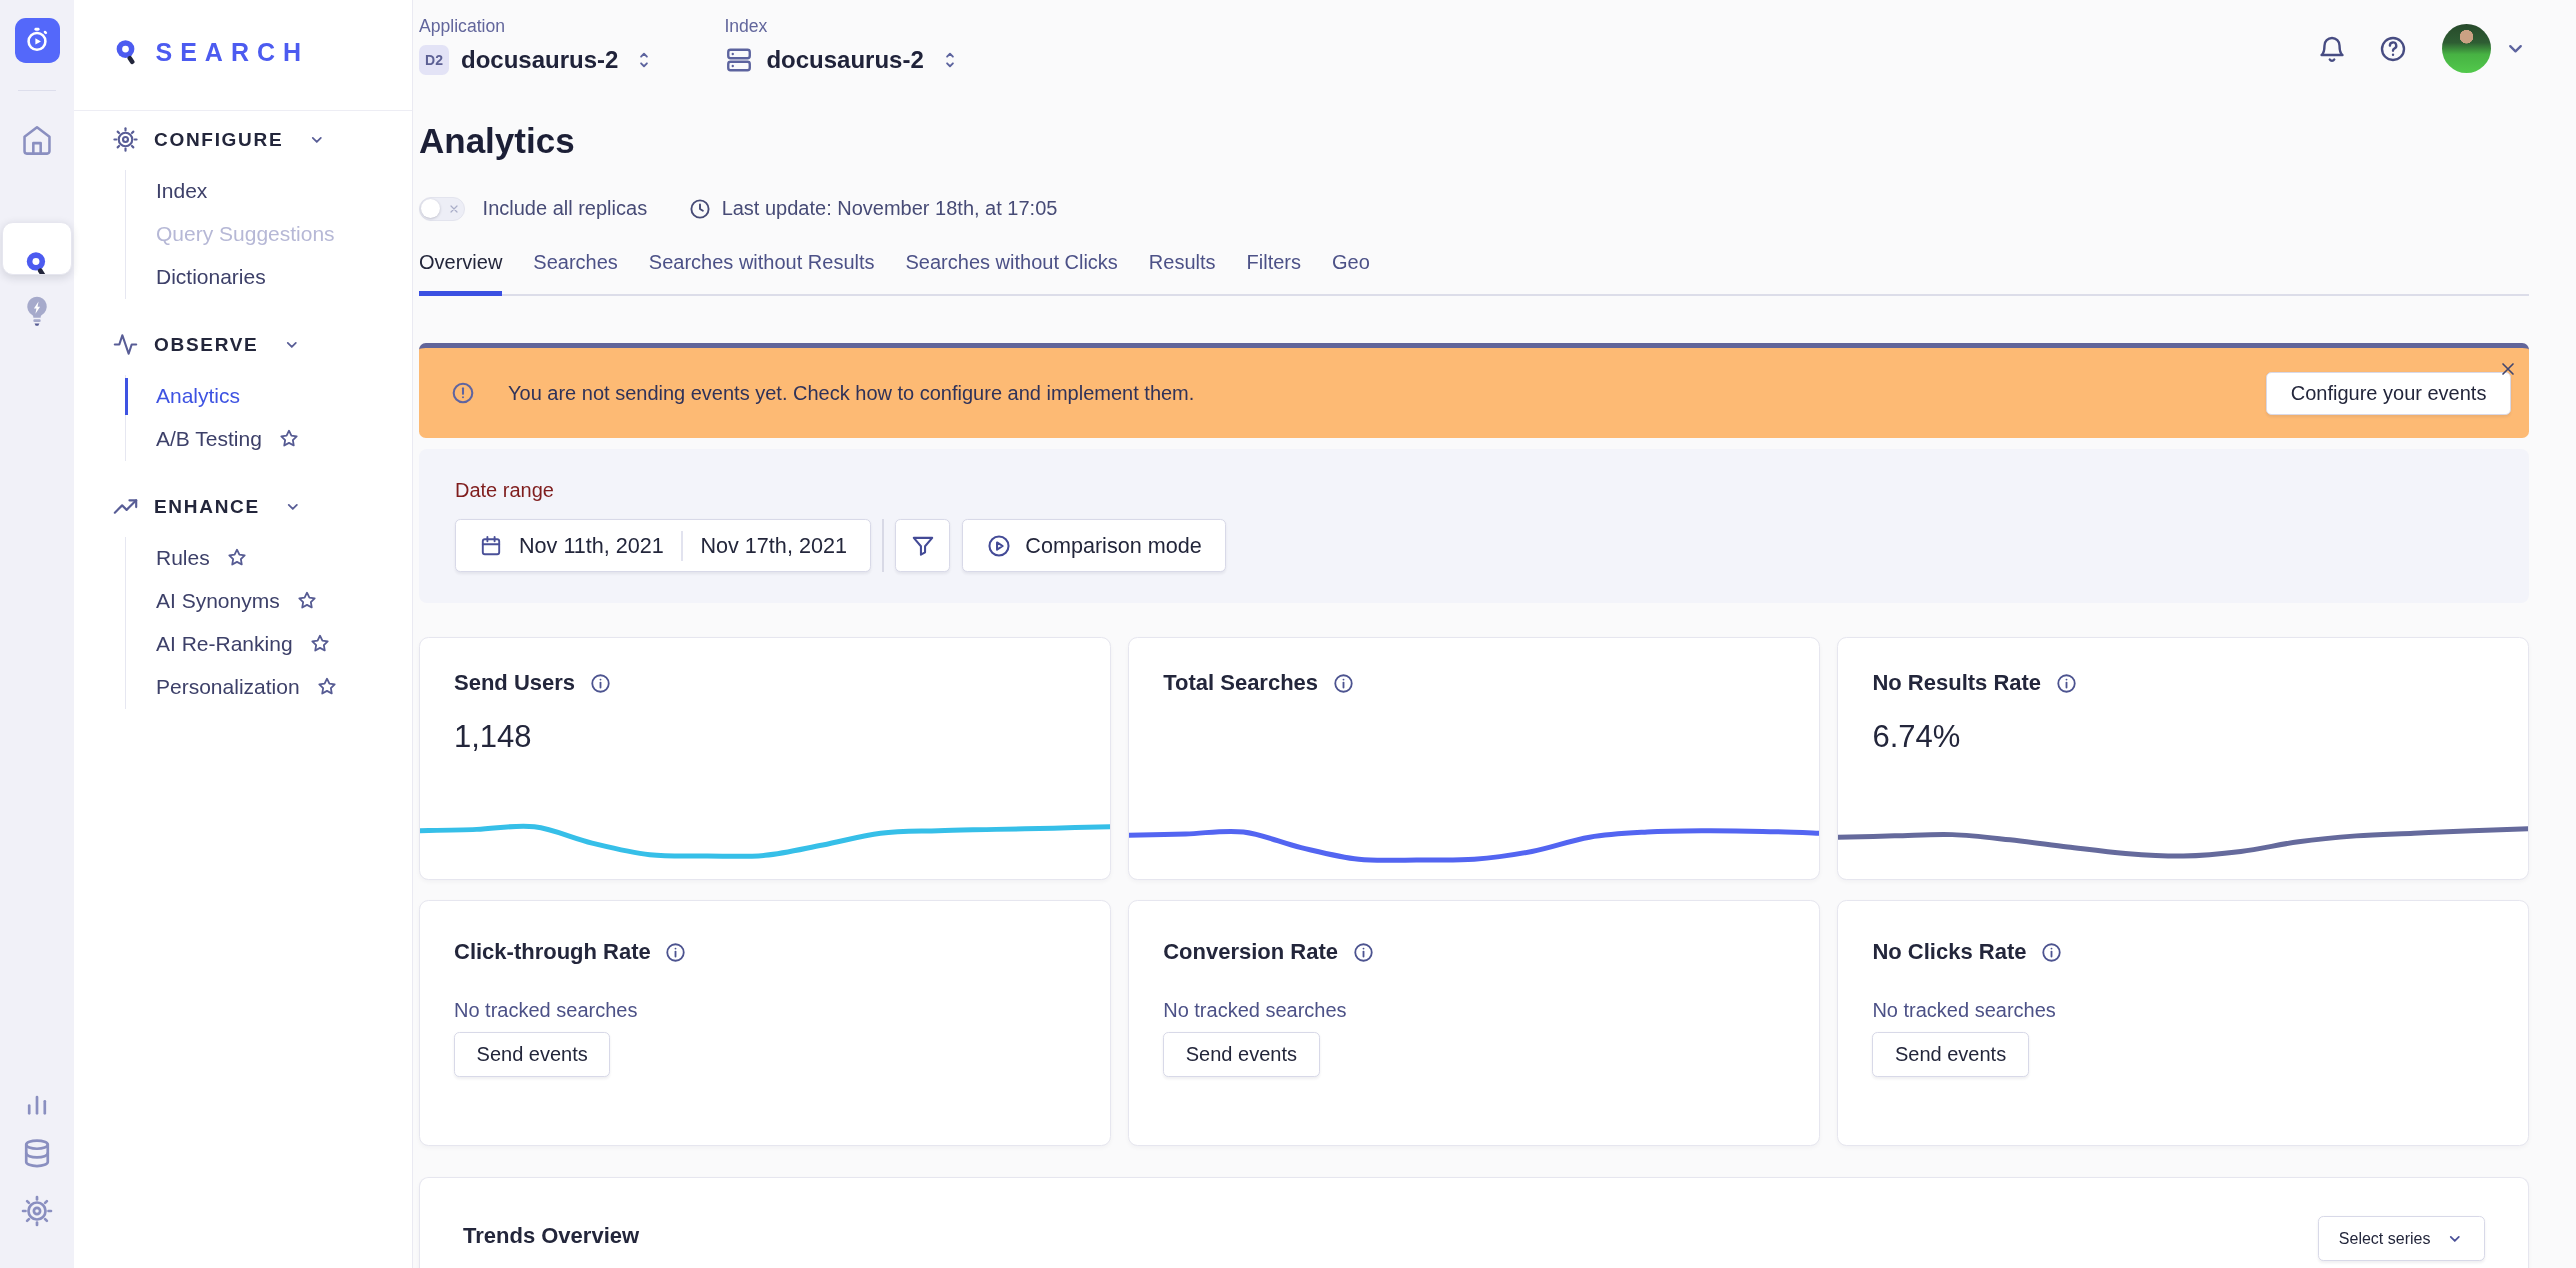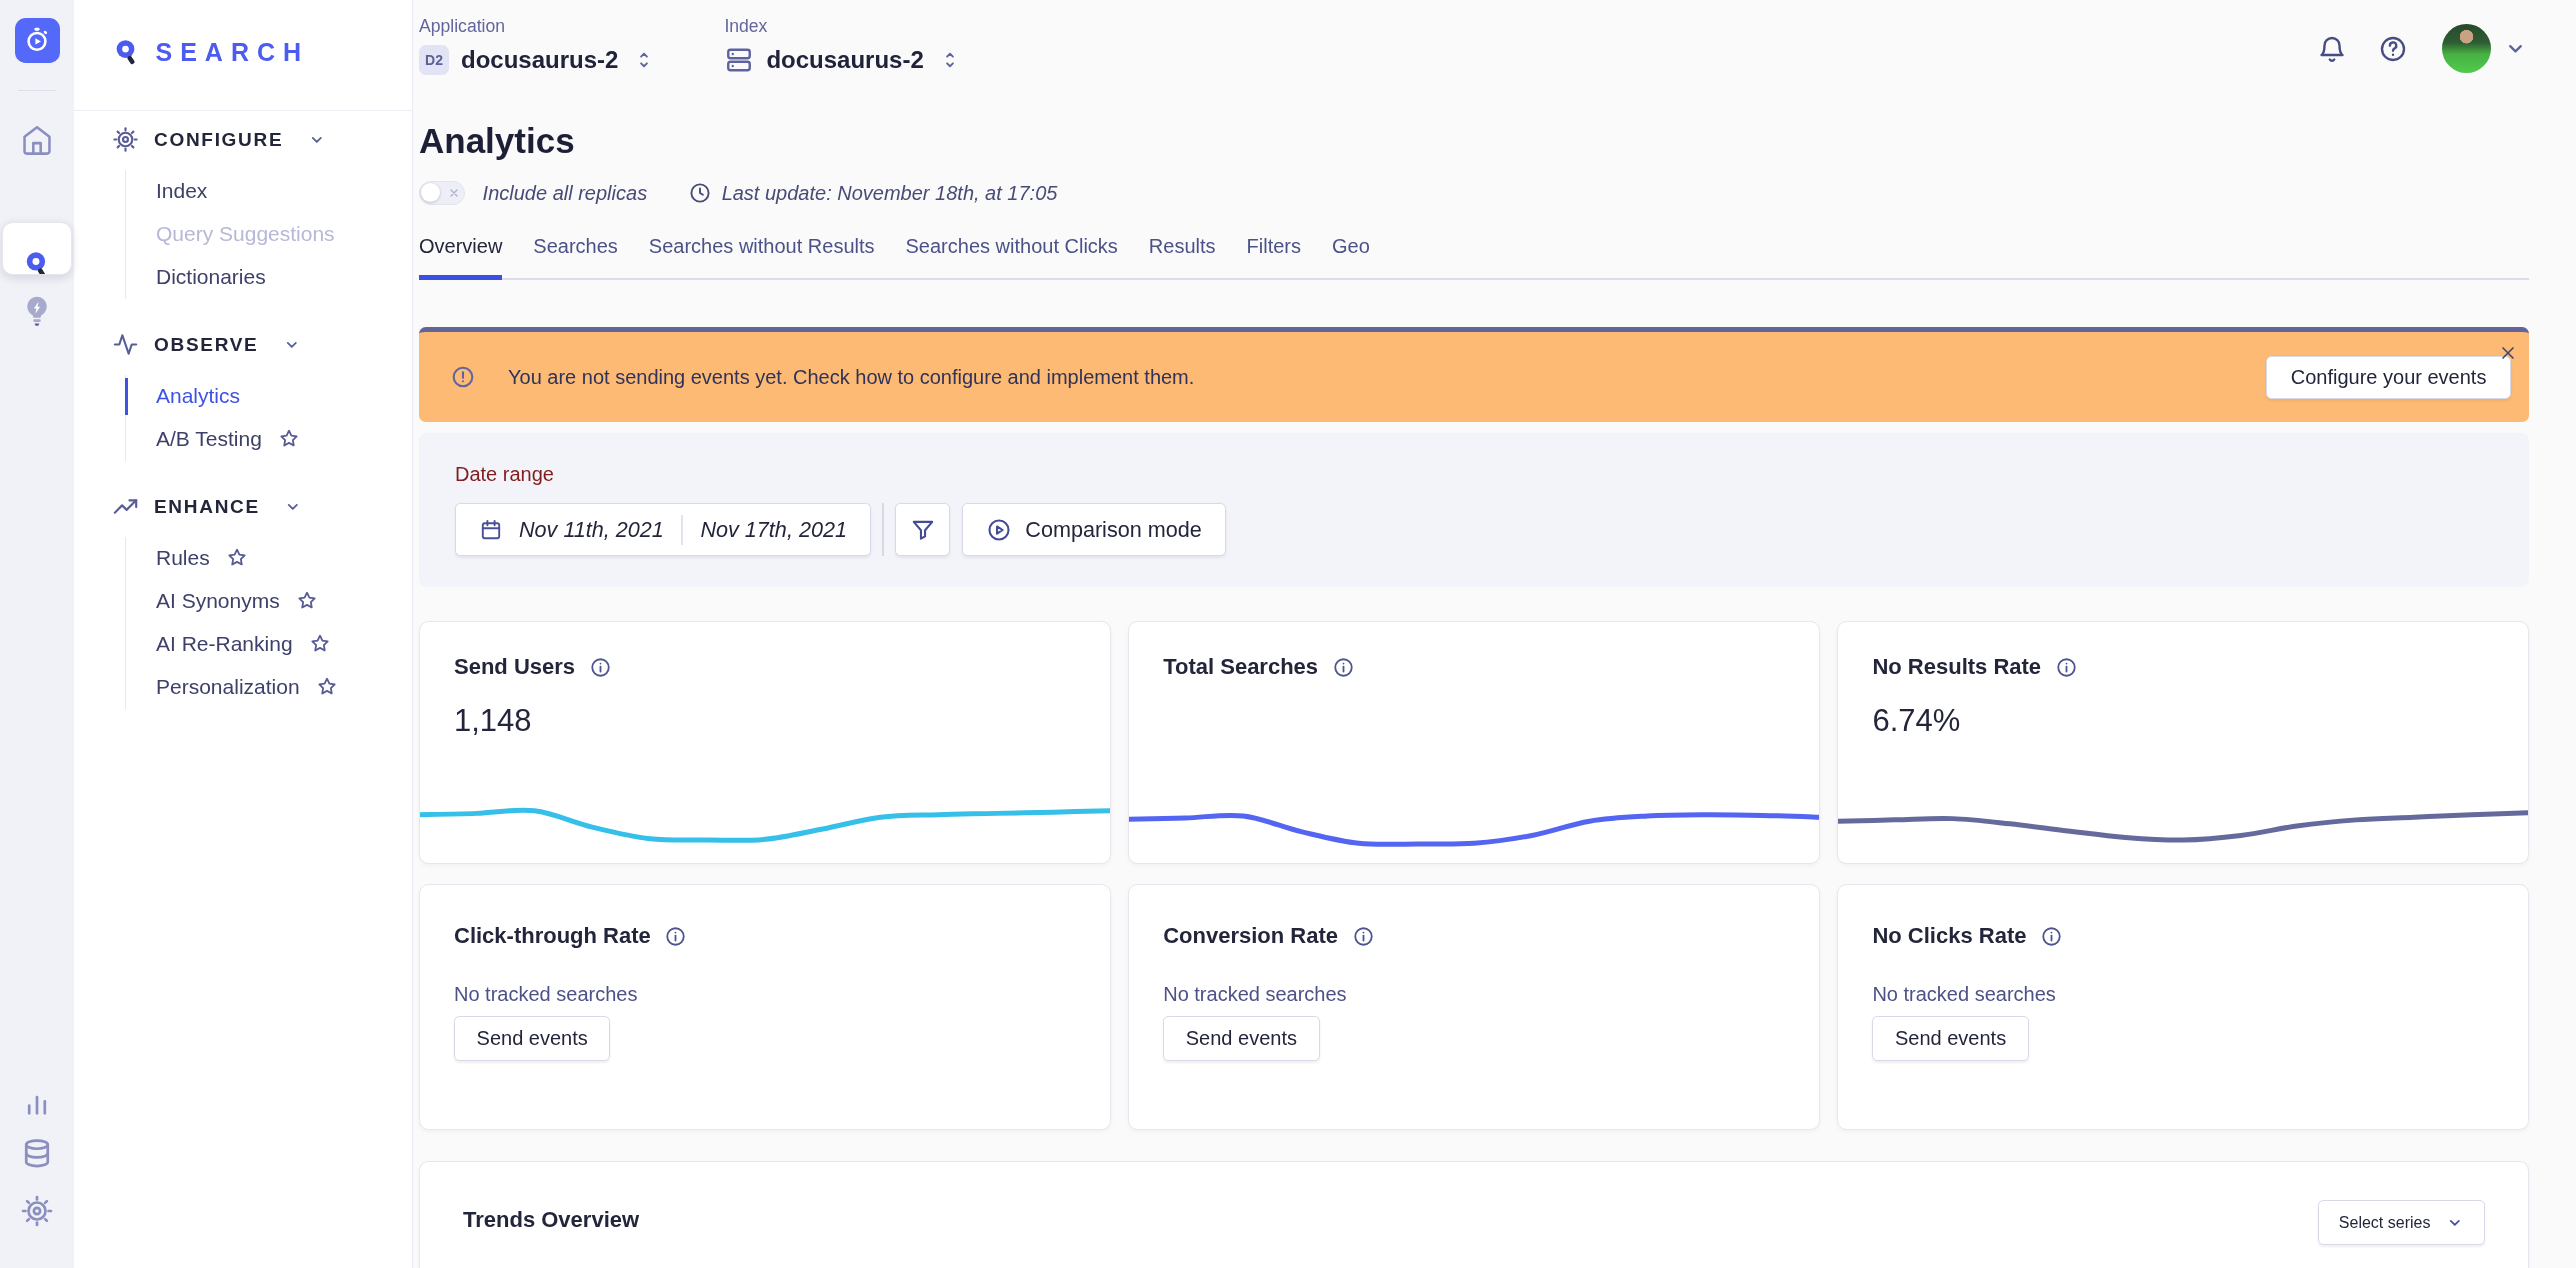--- a/index.html
+++ b/index.html
@@ -59,21 +59,21 @@
   .topbar-right{margin-left:auto;display:flex;align-items:center;padding-top:8px;}
   .tb-ic{width:30px;height:30px;color:#474c82;margin-left:31px;cursor:pointer;}
   .avatar{width:49px;height:49px;border-radius:50%;margin-left:34px;cursor:pointer;
           background:radial-gradient(circle at 50% 26%, #caa183 0 15%, rgba(0,0,0,0) 16%),
                      linear-gradient(180deg,#27492b 0%,#2e5d33 38%,#47b243 62%,#52c94c 100%);}
   .avatar-chev{width:23px;height:23px;color:#5c639e;margin-left:13.5px;cursor:pointer;}
 
   .content{padding:0 47px 0 44px;}
   .page-title{margin:43px 0 0;font-size:35px;font-weight:bold;color:#1c1f36;}
 
-  .meta-row{margin-top:20px;display:flex;align-items:center;font-style:italic;}
+  .meta-row{margin-top:36px;display:flex;}
   .toggle{position:relative;width:46px;height:24px;border-radius:12px;background:#edeef6;
           border:1.4px solid #e3e4ee;box-sizing:border-box;cursor:pointer;}
   .toggle-knob{position:absolute;left:1.4px;top:1.4px;width:19px;height:19px;border-radius:50%;background:#fff;
                box-shadow:0 0.7px 2.7px rgba(30,33,60,.25);}
   .toggle-x{position:absolute;right:4px;top:4.7px;width:12px;height:12px;color:#a9adc8;}
   .meta-label{margin-left:17.6px;font-size:20px;color:#474b76;}
   .clock-ic{width:24px;height:24px;color:#474b76;margin-left:41px;}
   .meta-update{margin-left:9.5px;font-size:20px;color:#474b76;}
 
   .tabs{margin-top:30px;display:flex;gap:31px;border-bottom:2px solid #dcdde9;}
@@ -86,21 +86,21 @@
   .alert-ic{width:26px;height:26px;color:#5f64a0;}
   .banner-text{margin-left:32px;font-size:20px;color:#2f3259;}
   .btn{background:#fff;border:1.4px solid #d8d9e8;border-radius:5.4px;box-shadow:0 1.4px 2.7px rgba(30,33,60,.07);
        font-family:inherit;color:#23263b;cursor:pointer;box-sizing:border-box;}
   .banner-btn{margin-left:auto;height:43px;padding:0 24px;font-size:20px;}
   .banner-close{position:absolute;top:10.8px;right:10.8px;width:20px;height:20px;color:#42466f;cursor:pointer;}
 
   .daterange{margin-top:10.8px;background:#f3f4fa;border-radius:8px;padding:30px 36px 31px;box-sizing:border-box;}
   .dr-label{font-size:20px;color:#7f1d1d;}
   .dr-controls{margin-top:17.6px;display:flex;align-items:center;}
-  .dr-date{height:53px;display:flex;align-items:center;padding:0 23px;font-size:21.6px;font-style:italic;}
+  .dr-date{height:53px;display:flex;align-items:center;padding:0 23px;font-size:21.6px;}
   .cal-ic{width:24px;height:24px;color:#4a5098;margin-right:16px;}
   .dr-sep-inner{width:1.4px;height:30px;background:#e2e3ef;margin:0 17.6px;}
   .dr-vsep{width:1.4px;height:53px;background:#d8d9e6;margin:0 11.5px;}
   .dr-filter{width:55px;height:53px;display:flex;align-items:center;justify-content:center;}
   .funnel-ic{width:26px;height:26px;color:#434a96;}
   .dr-compare{height:53px;display:flex;align-items:center;gap:13.5px;padding:0 23px;font-size:21.6px;margin-left:11.5px;}
   .play-ic{width:26px;height:26px;color:#434a96;}
 
   .cards{margin-top:34px;display:grid;grid-template-columns:repeat(3,1fr);gap:17.6px;}
   .cards.row2{margin-top:20px;}

